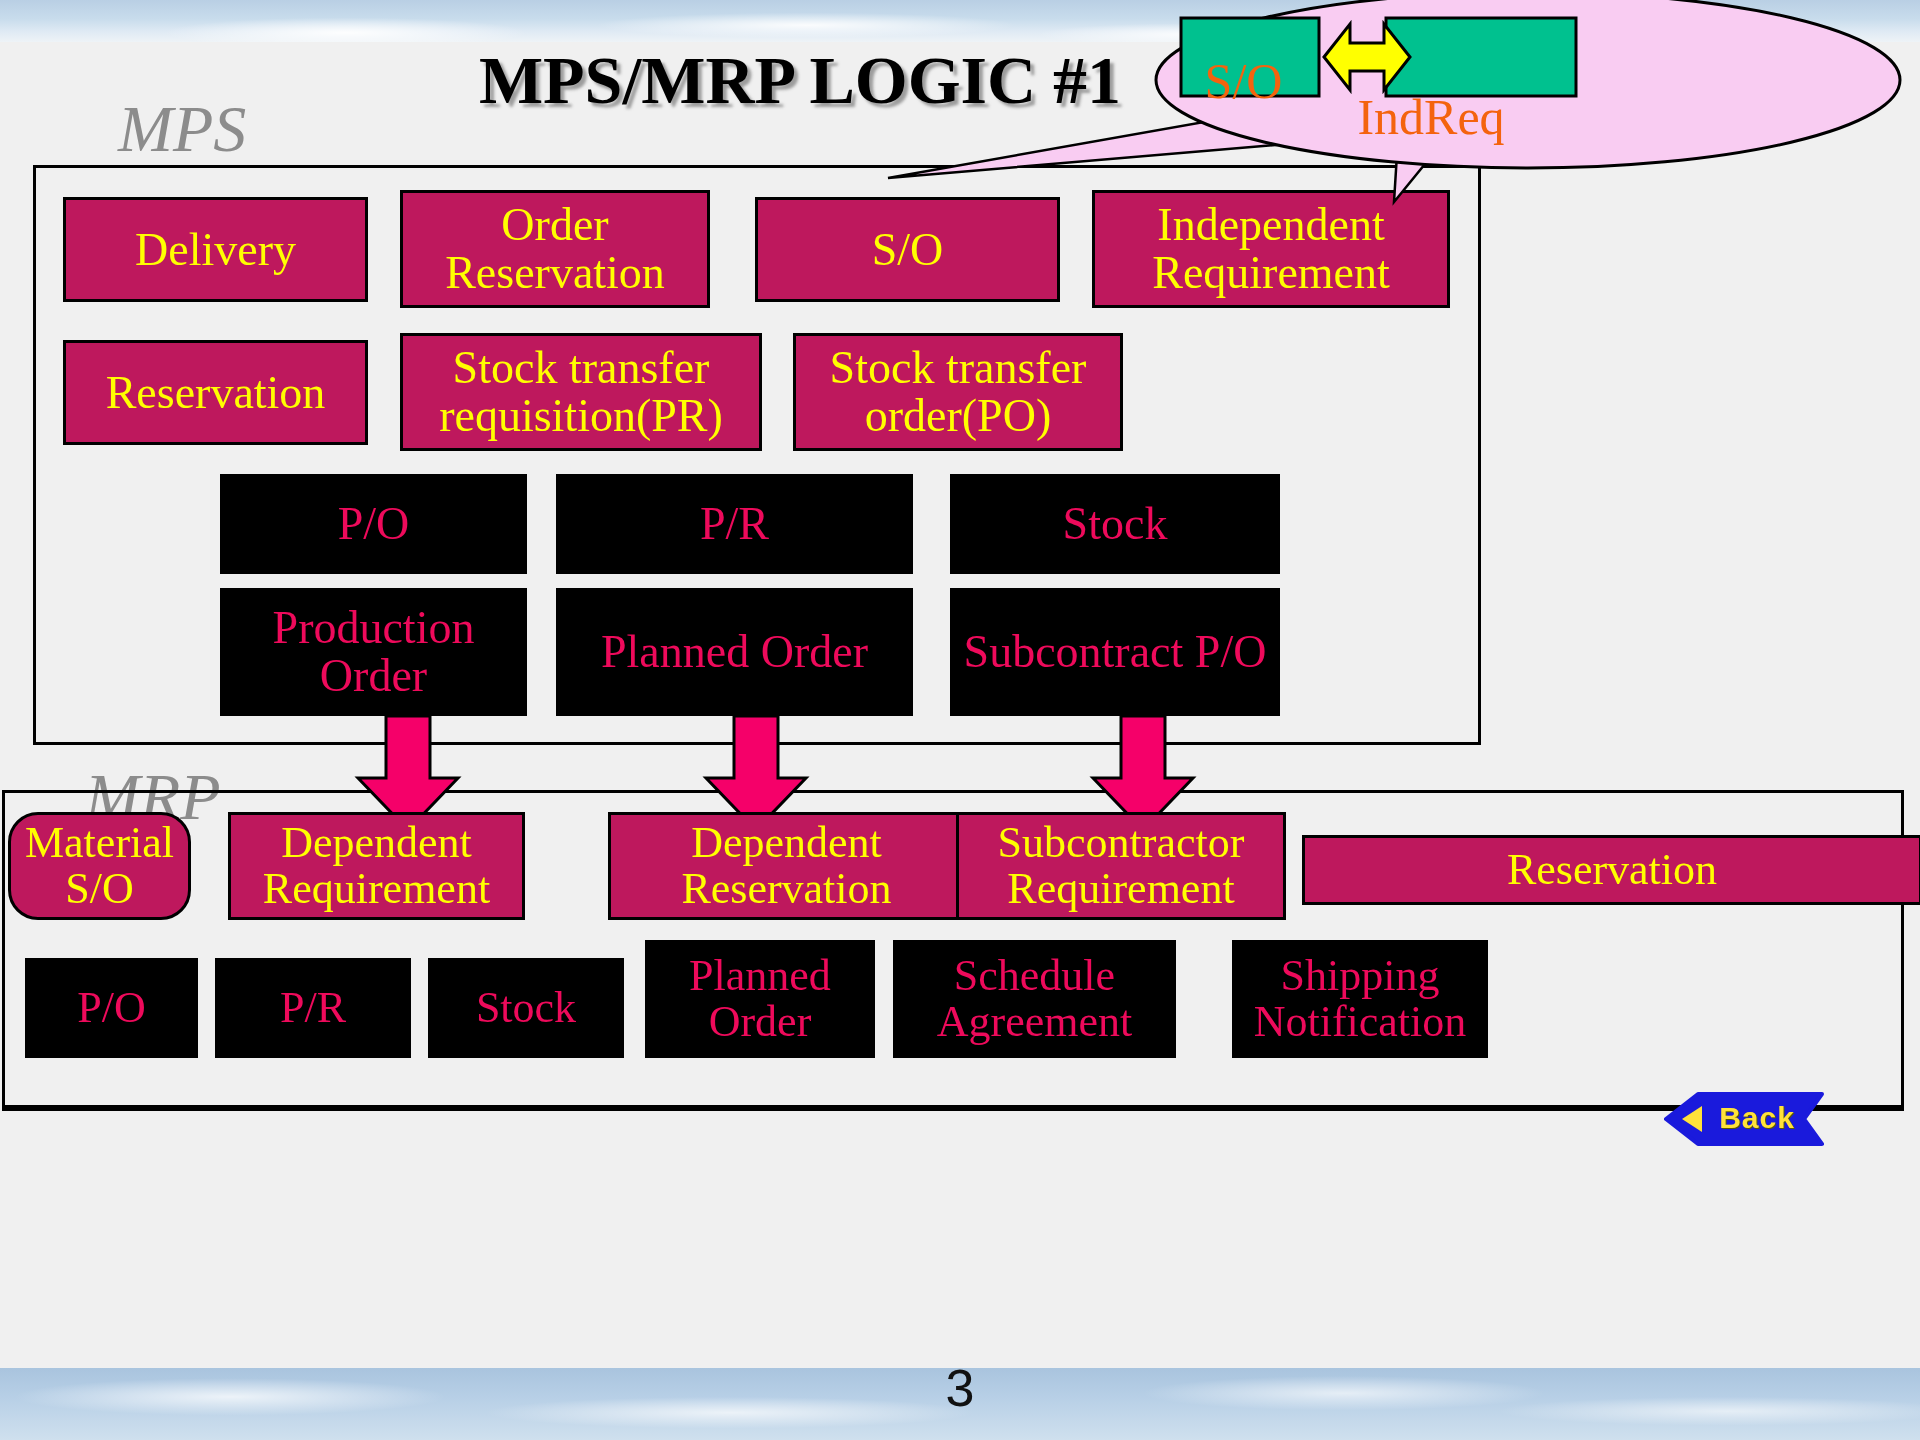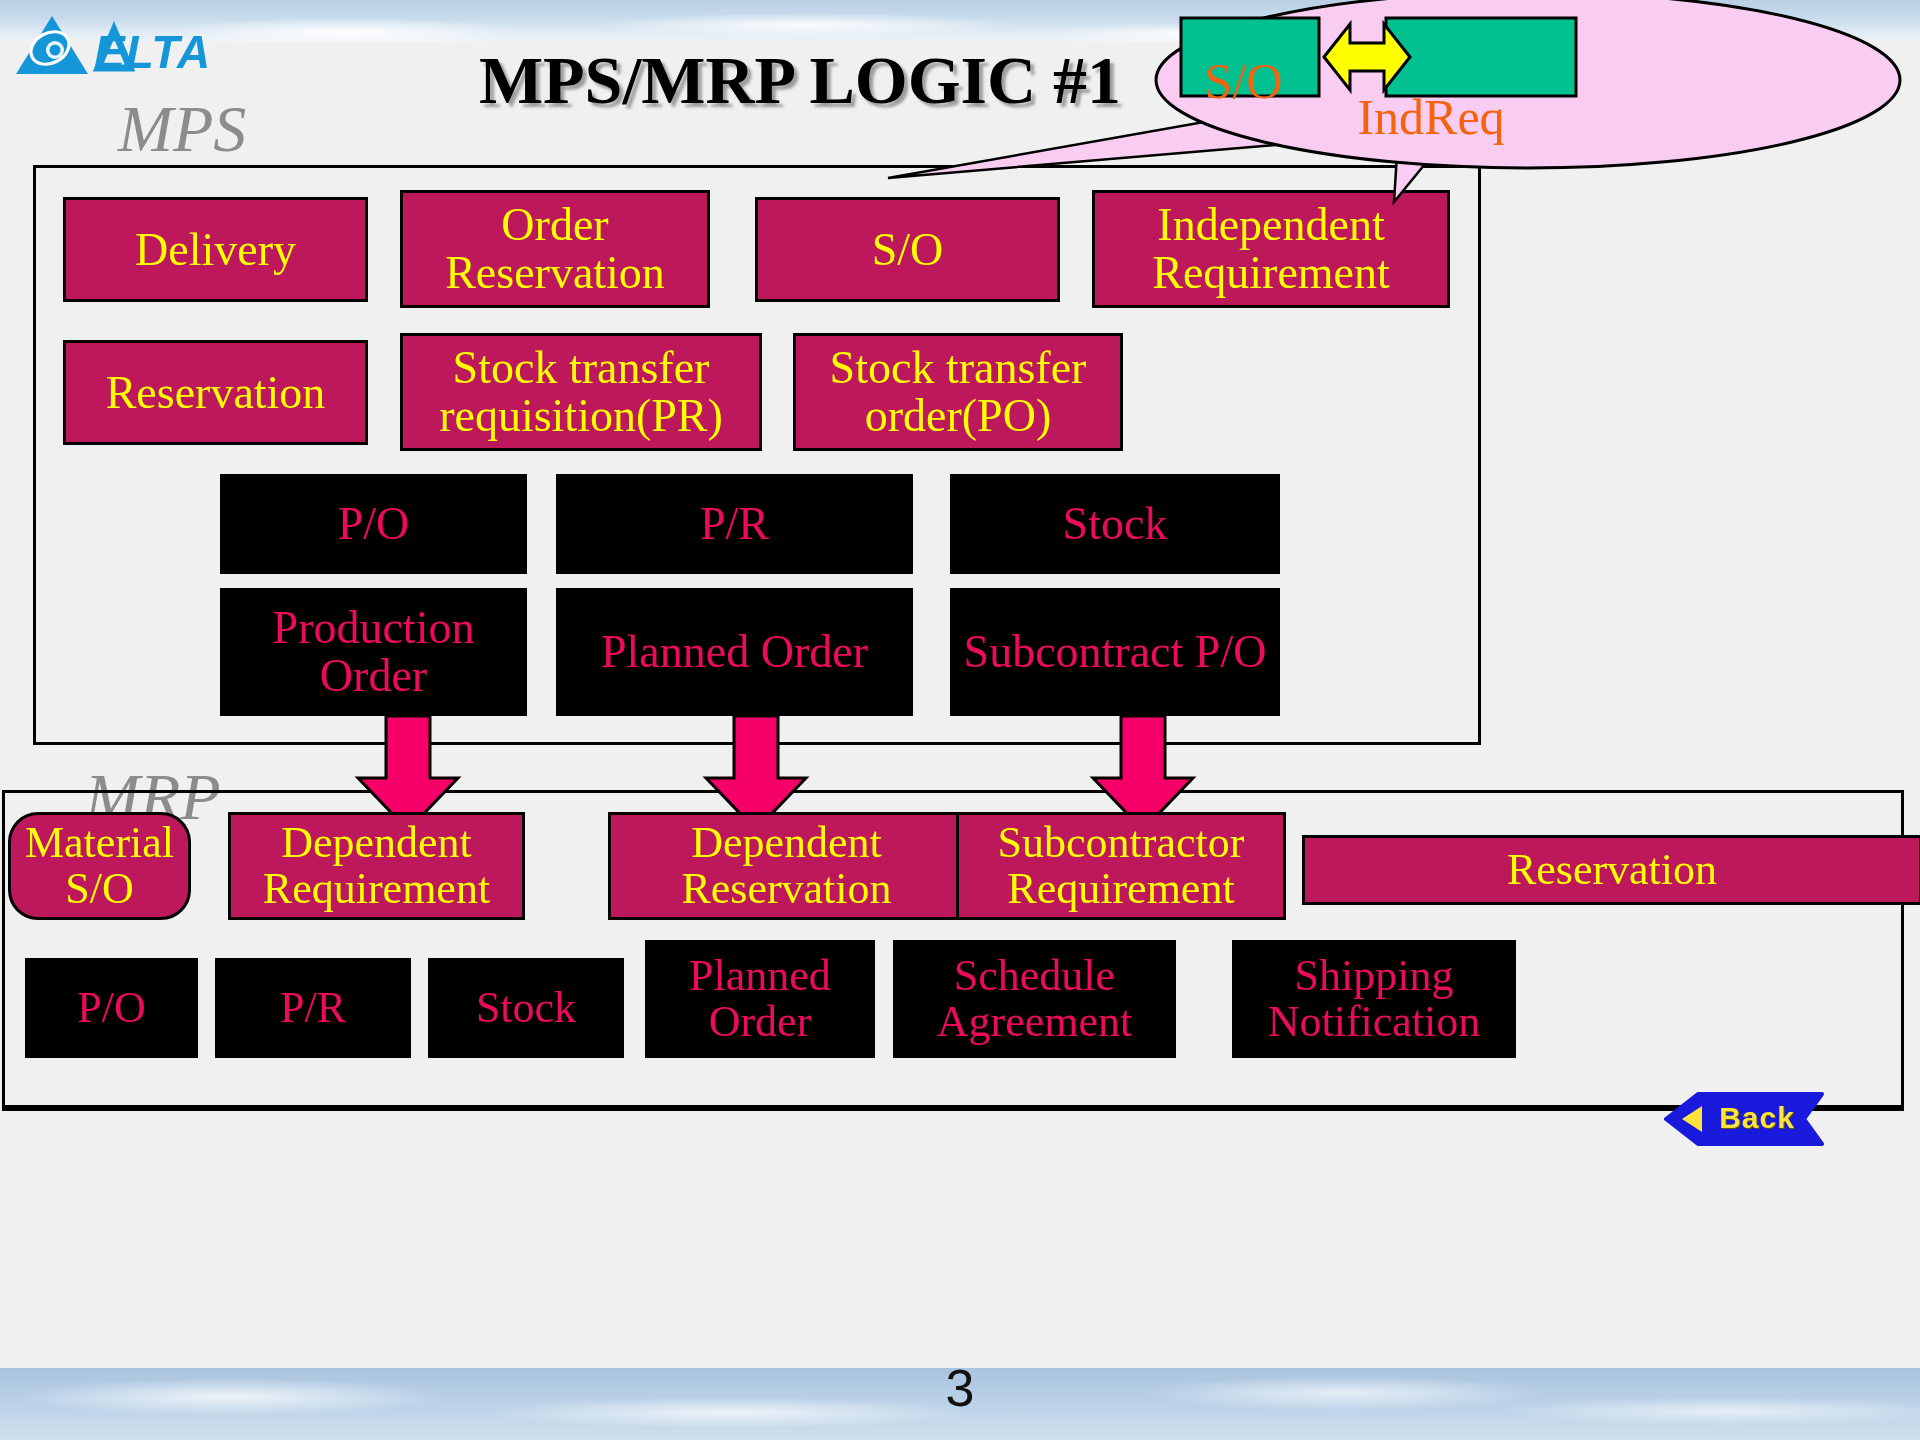--- a/index.html
+++ b/index.html
@@ -123,21 +123,21 @@
   #n-dep-res        { left: 562px;  top: 812px; width: 357px; height: 108px; font-size: 44px; margin-left: 46px; }
   #n-subc-req       { left: 956px;  top: 812px; width: 330px; height: 108px; font-size: 44px; }
   #n-mrp-res        { left: 1302px; top: 835px; width: 620px; height: 70px;  font-size: 44px; }
 
   
   #n-mrp-po         { left: 25px;   top: 958px; width: 173px; height: 100px; font-size: 44px; }
   #n-mrp-pr         { left: 215px;  top: 958px; width: 196px; height: 100px; font-size: 44px; }
   #n-mrp-stock      { left: 428px;  top: 958px; width: 196px; height: 100px; font-size: 44px; }
   #n-mrp-plan       { left: 645px;  top: 940px; width: 230px; height: 118px; font-size: 44px; }
   #n-mrp-sched      { left: 893px;  top: 940px; width: 283px; height: 118px; font-size: 44px; }
-  #n-mrp-ship       { left: 1232px; top: 940px; width: 284px; height: 118px; font-size: 44px; }
+  #n-mrp-ship       { left: 1232px; top: 940px; width: 256px; height: 118px; font-size: 44px; }
 
   
   .down-arrow { position: absolute; }
   .down-arrow svg { display: block; }
   #arr-1 { left: 352px;  top: 716px; }
   #arr-2 { left: 700px;  top: 716px; }
   #arr-3 { left: 1087px; top: 716px; }
 
   
   #callout { position: absolute; left: 1148px; top: -12px; width: 775px; height: 200px; }
@@ -174,34 +174,20 @@
   }
 </style>
 </head>
 <body>
 
 <div id="slide">
 
   <div class="sky-top"></div>
   <div class="sky-bottom"></div>
 
-  <div class="logo">
-    <svg width="290" height="68" viewBox="0 0 290 68">
-      <g>
-        <polygon points="42,4 78,62 6,62" fill="#1596D8"></polygon>
-        <ellipse cx="40" cy="36" rx="20" ry="15" fill="none" stroke="#ffffff" stroke-width="3.2" transform="rotate(-28 40 36)"></ellipse>
-        <circle cx="45" cy="38" r="9" fill="#ffffff" opacity="0.92"></circle>
-        <circle cx="45" cy="38" r="5.5" fill="#1596D8"></circle>
-      </g>
-      <g fill="#1596D8" font-family="Liberation Sans, sans-serif" font-weight="bold" font-size="46" font-style="italic">
-        <text x="84" y="56" letter-spacing="1">ELTA</text>
-      </g>
-      <polygon points="88,56 104,18 120,56" fill="none" stroke="#1596D8" stroke-width="7"></polygon>
-    </svg>
-  </div>
 
   <div class="slide-title">MPS/MRP LOGIC #1</div>
   <div class="section-tag" id="mps-tag">MPS</div>
   <div class="section-tag" id="mrp-tag">MRP</div>
 
   <div class="panel" id="mps-panel"></div>
   <div class="panel" id="mrp-panel"></div>
   <div id="footer-rule"></div>
 
   <div class="node blue" id="n-delivery">

